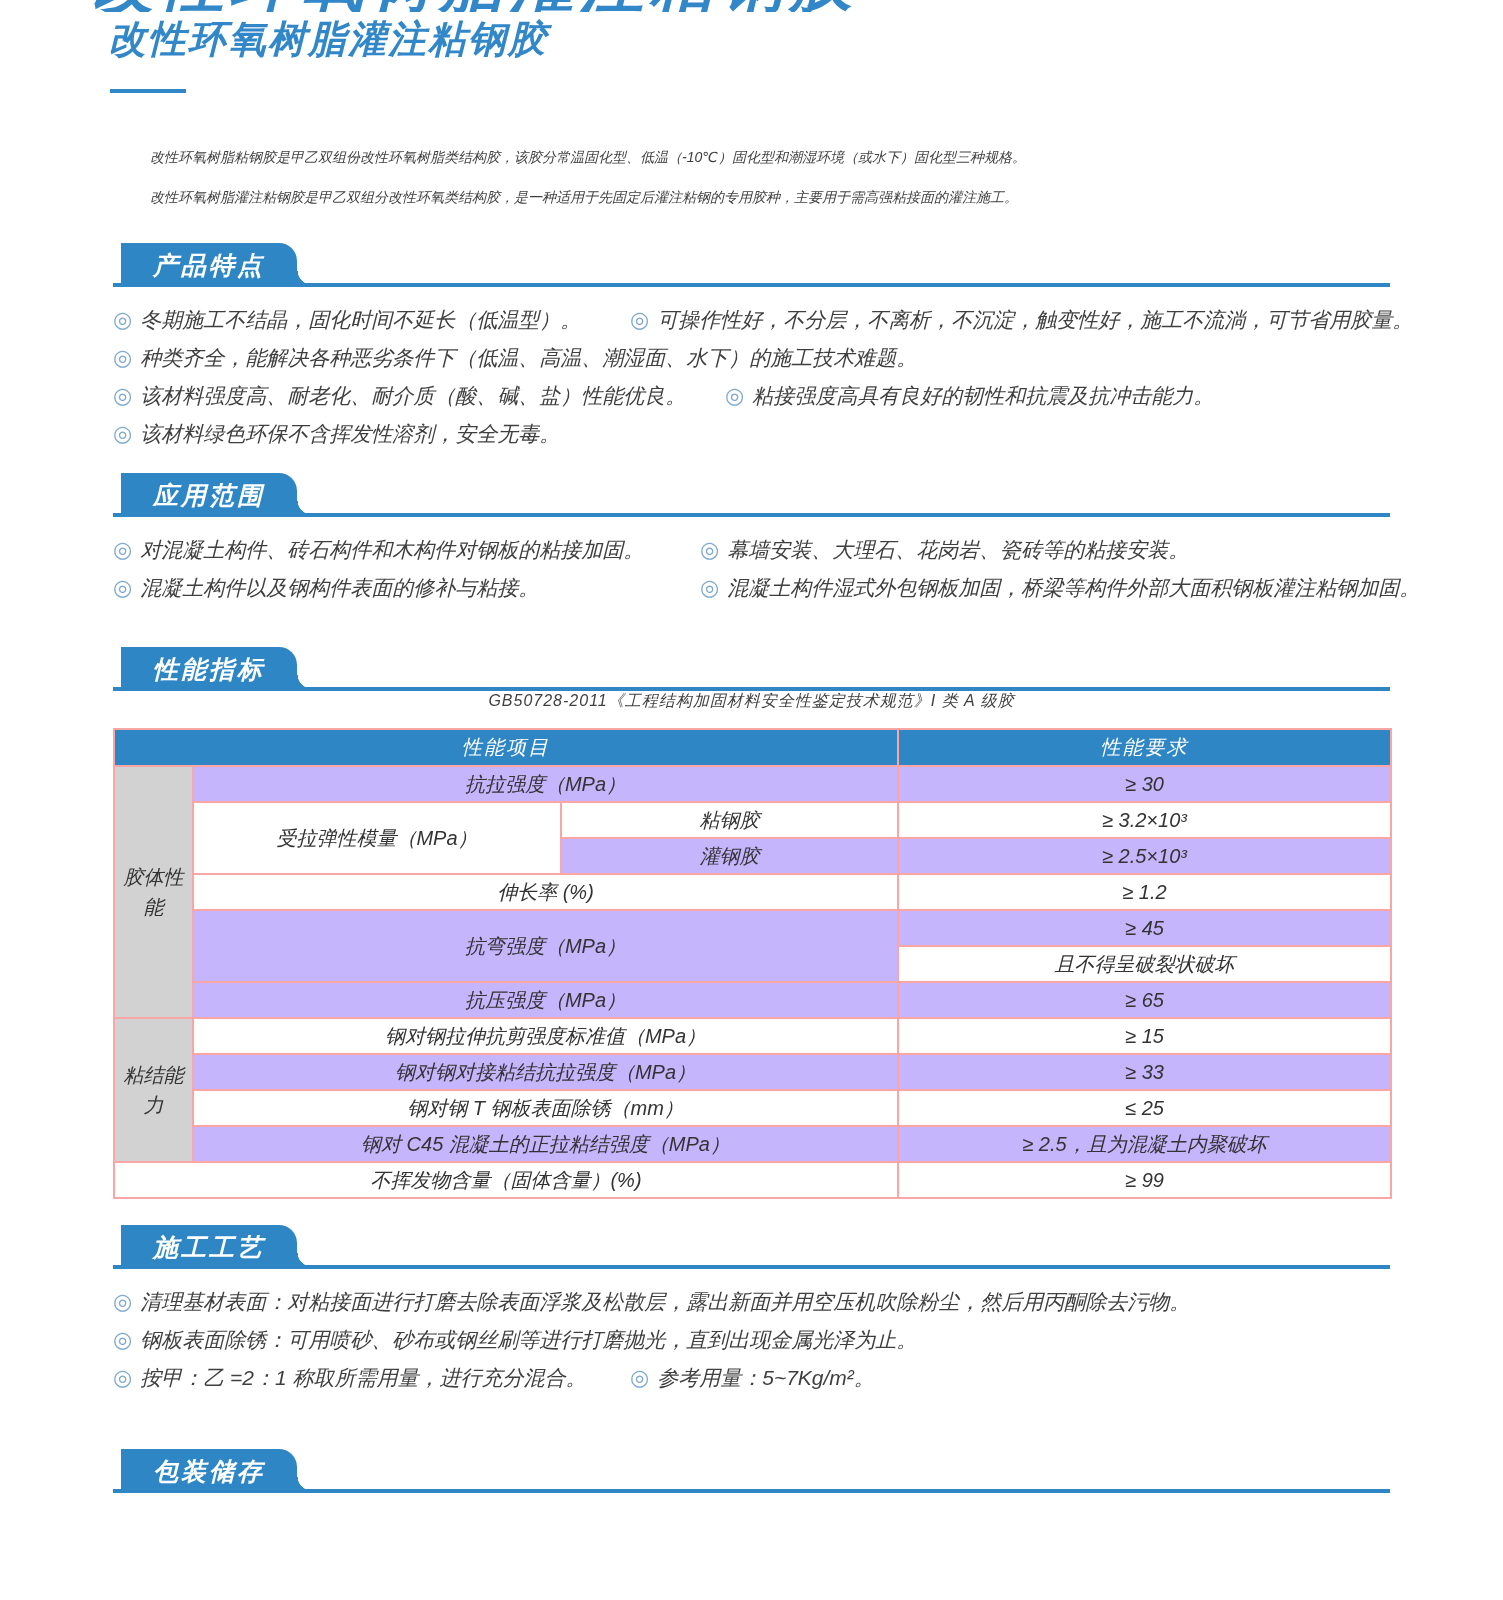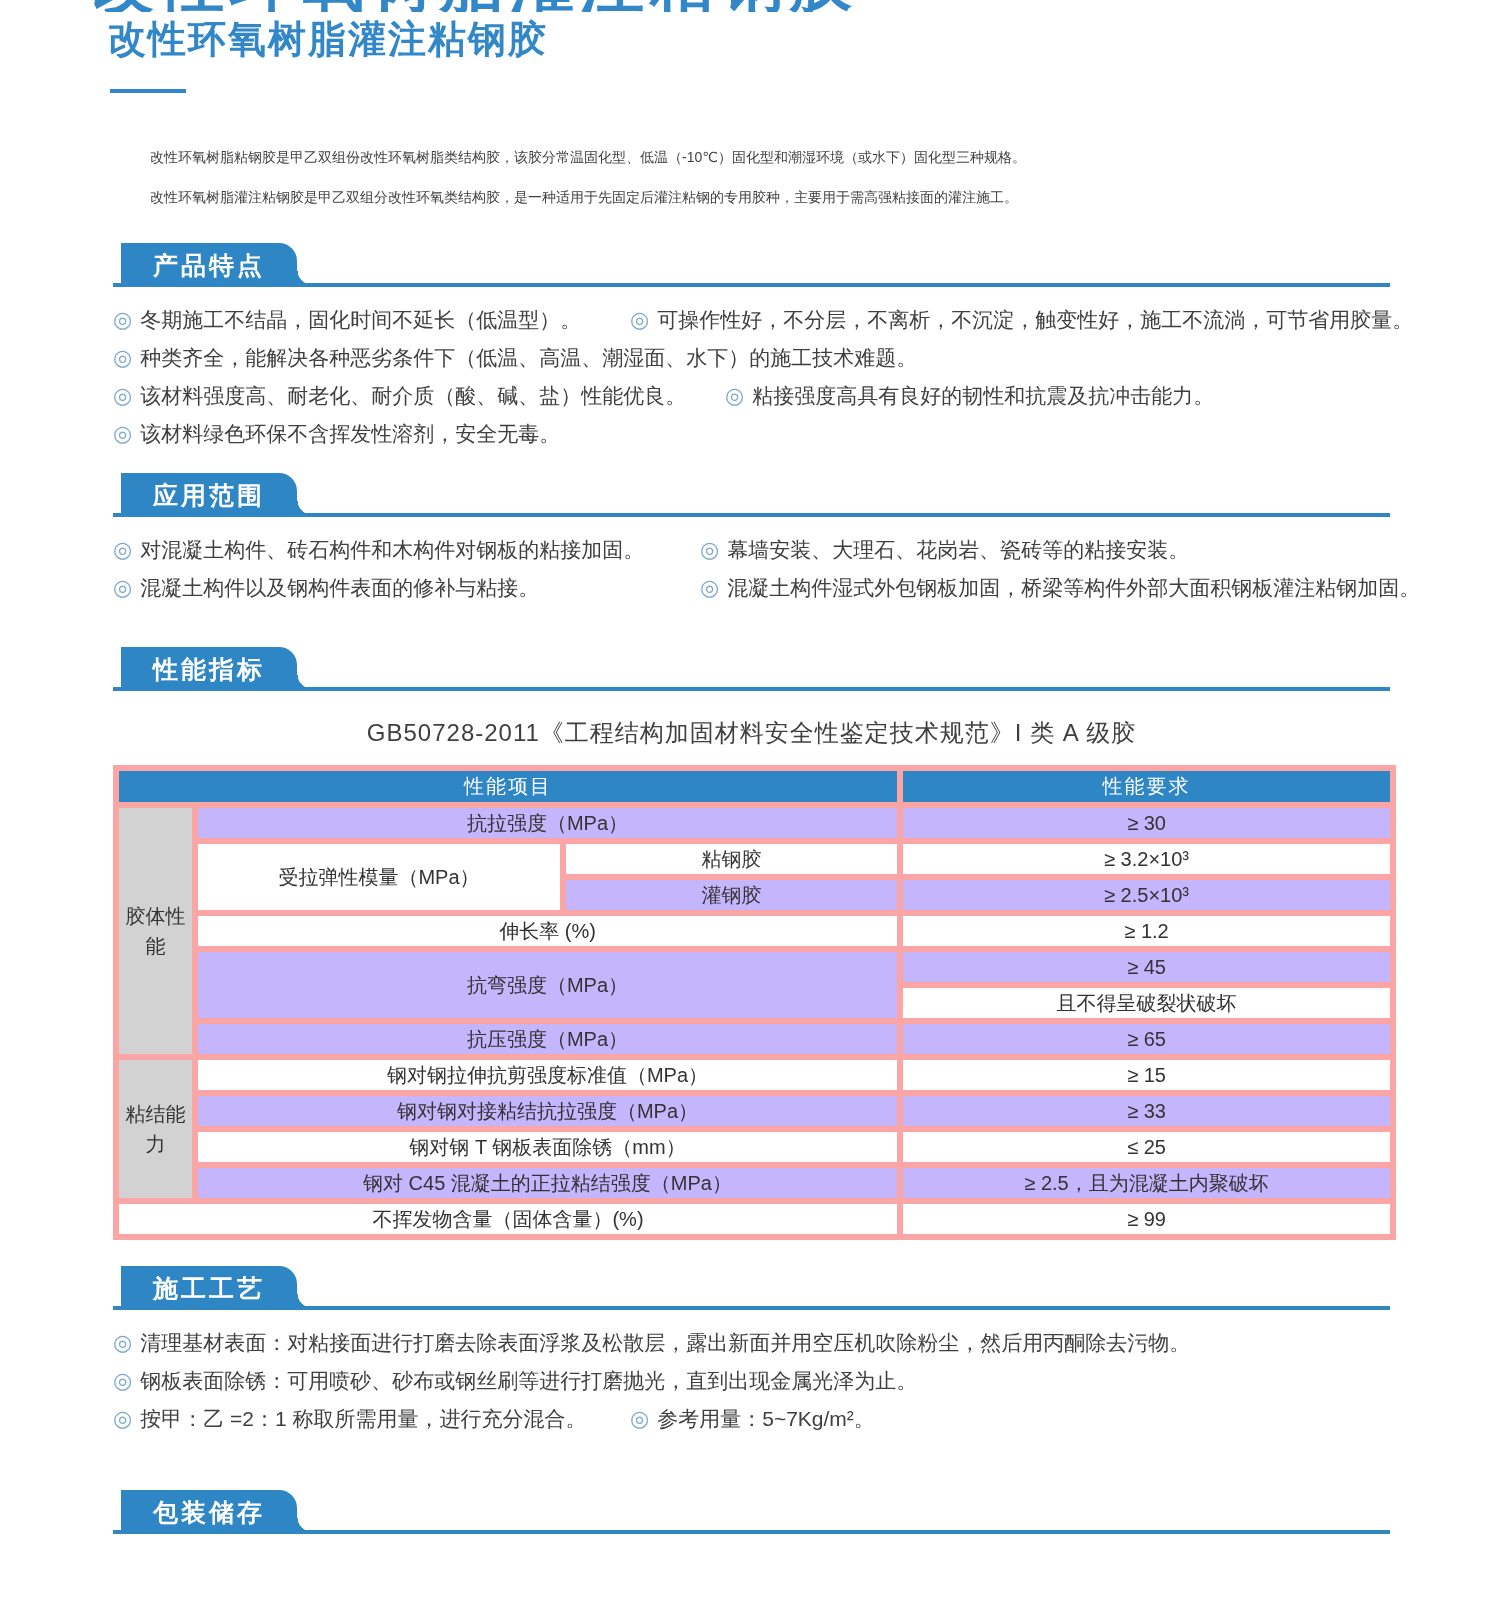--- a/index.html
+++ b/index.html
@@ -1,19 +1,19 @@
 <!DOCTYPE html>
 <html><head>
 <meta charset="utf-8">
 <style>
   * { margin: 0; padding: 0; box-sizing: border-box; }
   html, body { width: 1503px; height: 1600px; background: #ffffff; overflow: hidden; }
   body { font-family: "Liberation Sans", "DejaVu Sans", sans-serif; color: #3f3f3f; }
 
-  .page { width: 1503px; height: 1290px; position: relative; background: #fff; }
+  .page { width: 1503px; height: 1290px; position: relative; background: #fff; font-style: italic; }
   .content { margin: 0 113px; width: 1277px; }
 
   
   .top-crop { height: 12px; overflow: hidden; margin-left: 90px; }
   .top-crop span { display: block; font-size: 64px; font-weight: bold; color: #3287c8; margin-top: -60px; letter-spacing: 6px; white-space: nowrap; }
 
   .title { margin: 2px 0 0 108px; font-size: 38px; font-weight: bold; color: #3287c8; letter-spacing: 2px; }
   .title-underline { margin: 24px 0 0 110px; width: 76px; height: 4px; background: #3287c8; }
 
   .intro { margin-top: 44px; padding-left: 37px; font-size: 14px; line-height: 40px; color: #3f3f3f; }
@@ -25,24 +25,24 @@
                  display: flex; align-items: center; justify-content: center; padding: 0 26px; letter-spacing: 3px; z-index: 1; }
   .section-tab::after { content: ""; position: absolute; right: -14px; bottom: 0; width: 14px; height: 16px;
                  background: radial-gradient(circle at 100% 0%, rgba(0,0,0,0) 13px, #2e86c5 13.5px); }
 
   .bullets { margin-top: 14px; }
   .bullet-row { position: relative; line-height: 38px; font-size: 21px; white-space: nowrap; }
   .bullet { display: inline-block; }
   .bullet .bi { color: #7fa9cd; font-size: 22px; margin-right: 8px; }
   .bullet.b2 { position: absolute; top: 0; }
 
-  .perf-caption { margin-top: 26px; text-align: center; font-size: 24px; color: #3f3f3f; letter-spacing: 1px; }
+  .perf-caption { text-align: center; font-size: 16px; color: #3f3f3f; letter-spacing: 1px; }
 
   table.perf { margin-top: 16px; width: 1277px; border-collapse: collapse; table-layout: fixed; font-size: 20px; color: #333; }
-  table.perf th, table.perf td { border: 6px solid #fca5a5; text-align: center; vertical-align: middle; padding: 0 6px; }
+  table.perf th, table.perf td { border: 2px solid #fca5a5; text-align: center; vertical-align: middle; padding: 0 6px; }
   table.perf th { background: #2e86c5; color: #ffffff; font-weight: normal; height: 37px; letter-spacing: 2px; }
   table.perf td { height: 36px; }
   td.gray { background: #c4b5fd; }
   td.white { background: #ffffff; }
   td.group { background: #d2d2d2; line-height: 30px; padding: 0 16px; margin-top: 41px; }
 </style>
 </head>
 <body>
 
 <div class="page">

